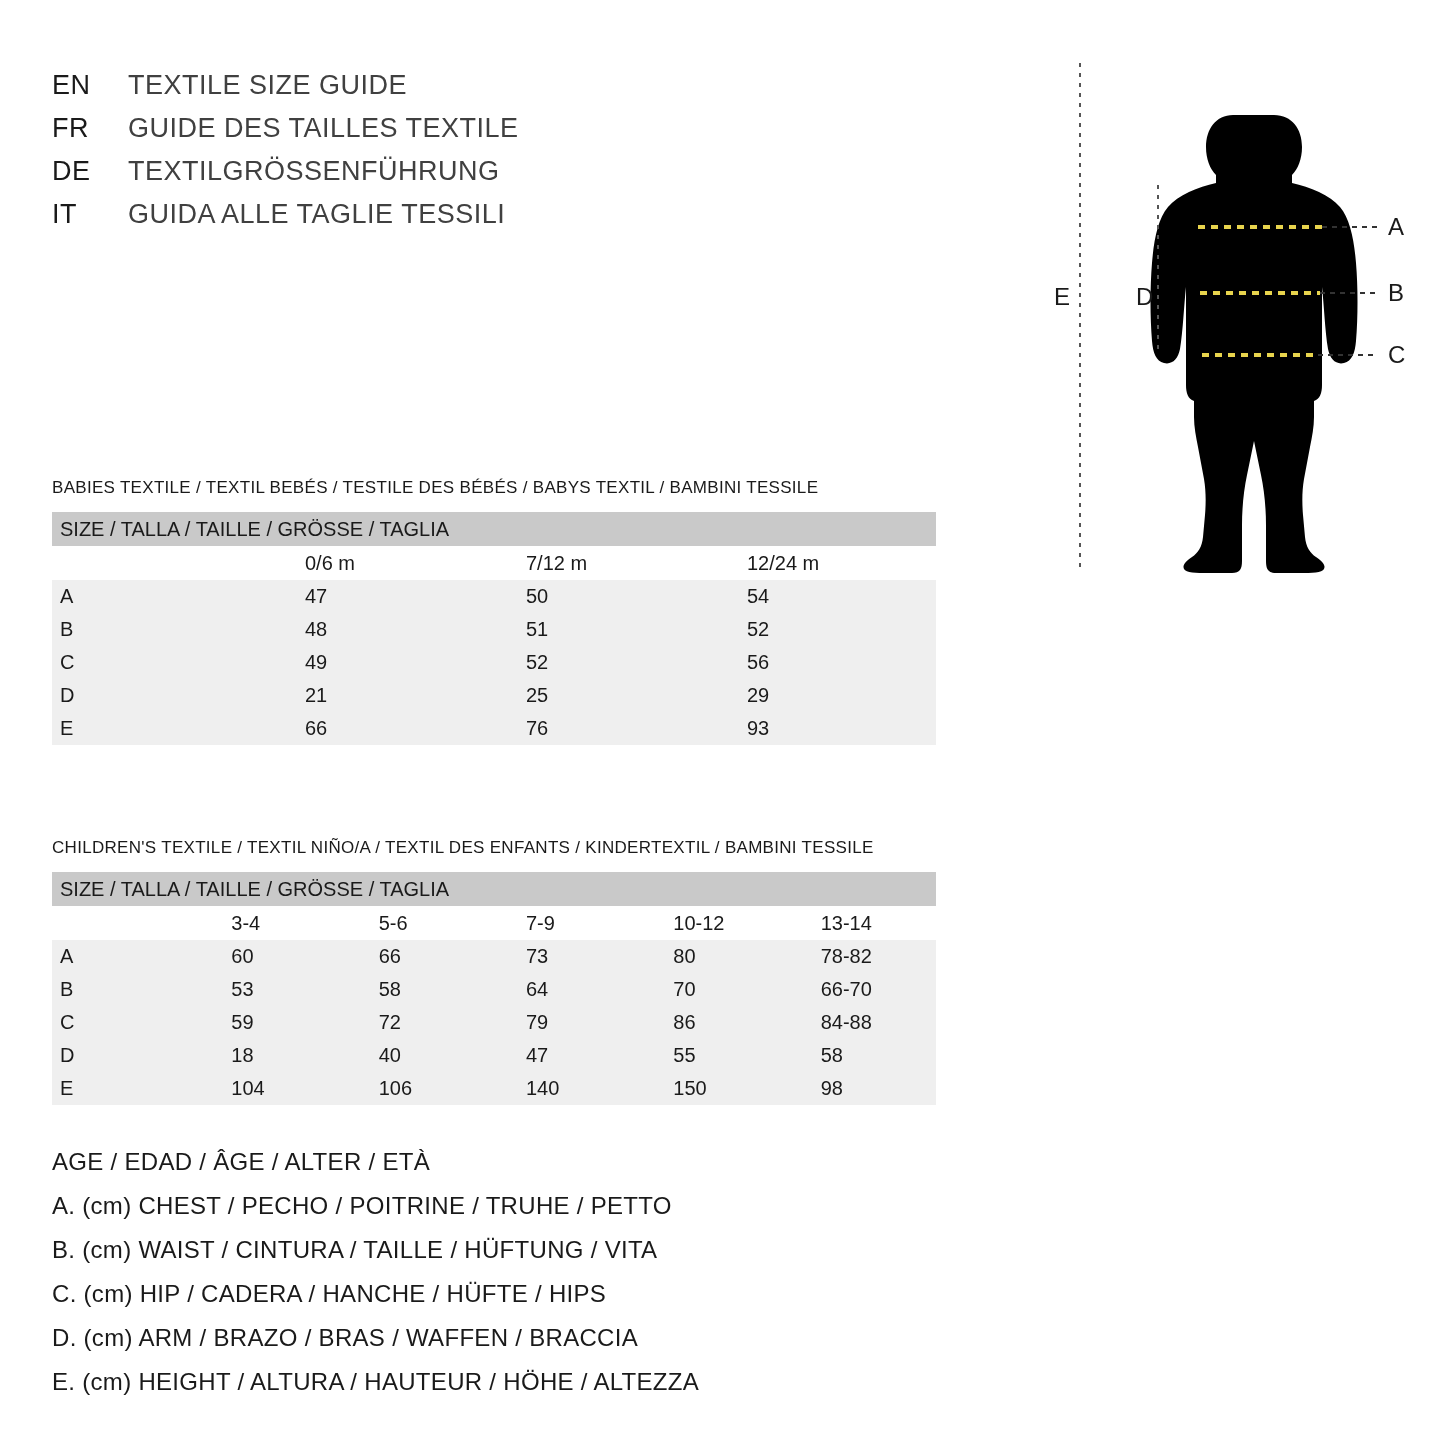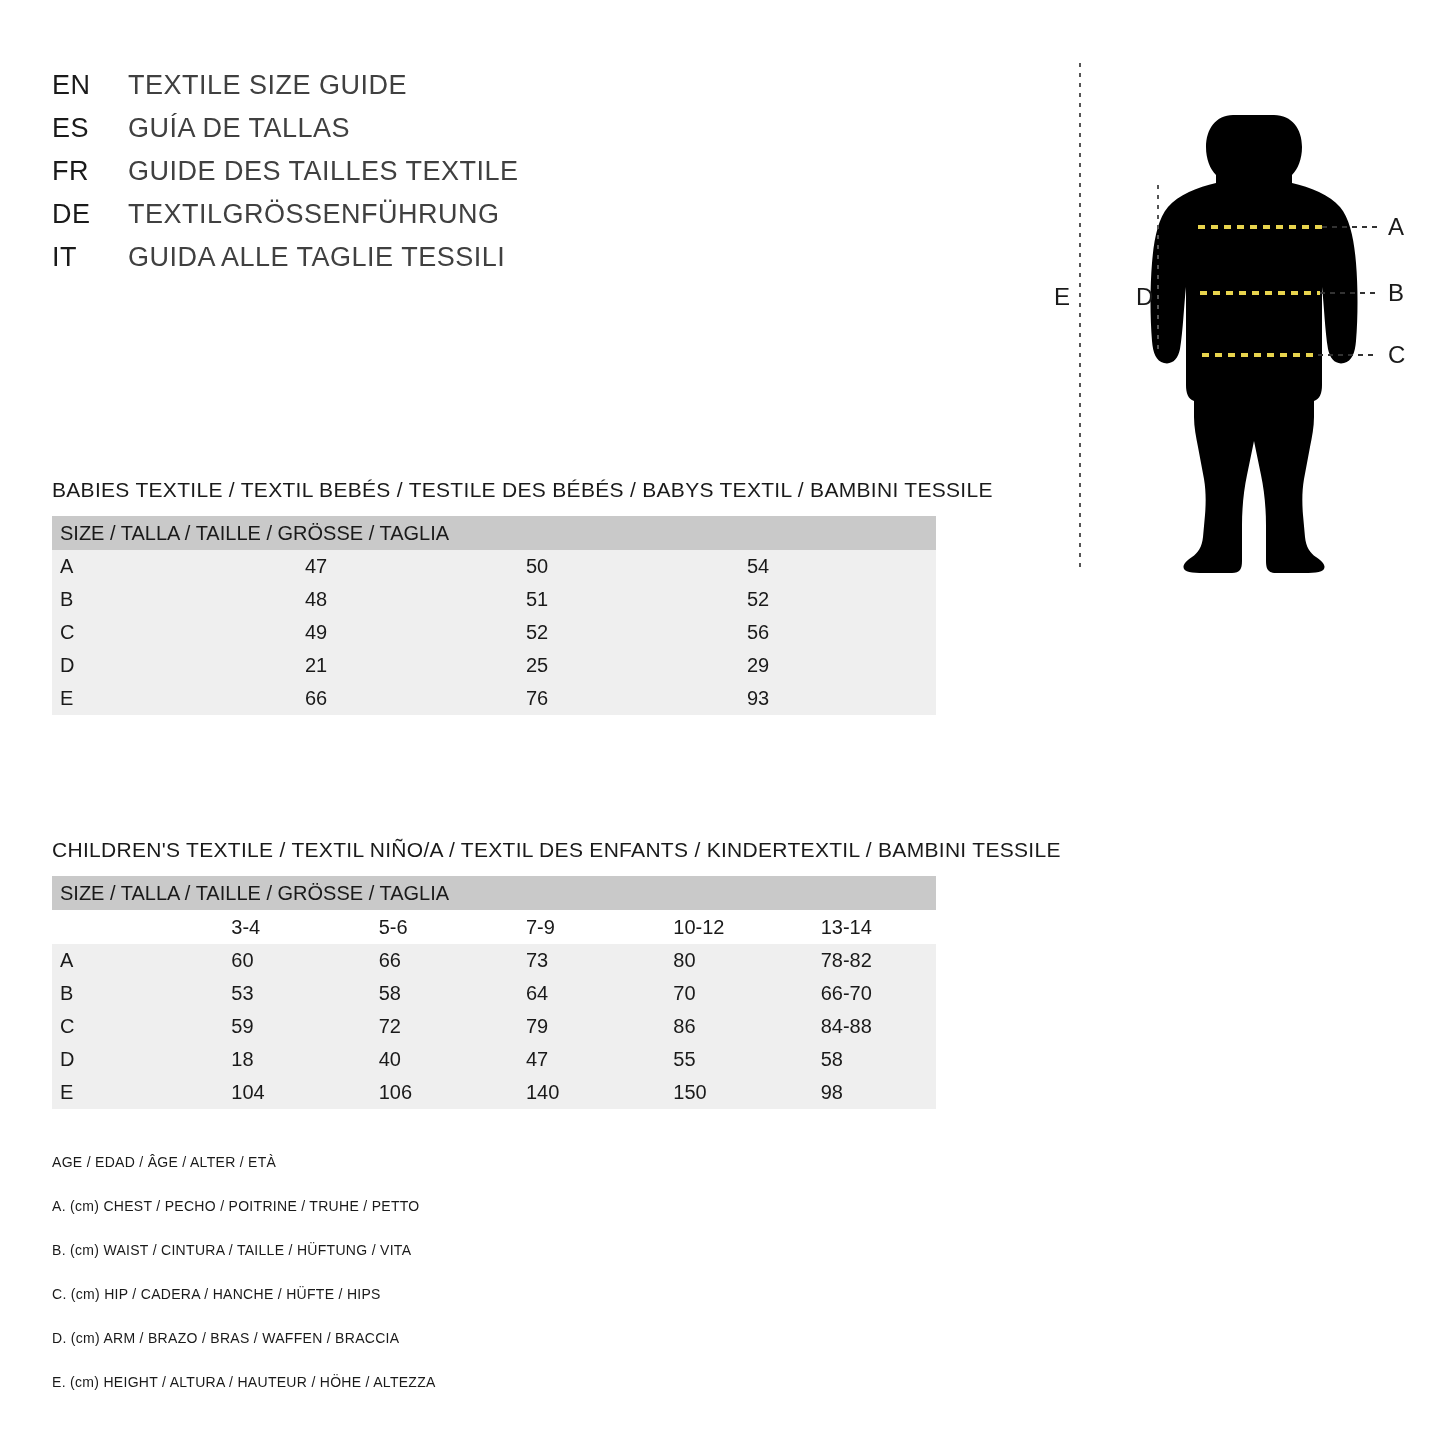--- a/index.html
+++ b/index.html
@@ -49,21 +49,21 @@
     height: 520px;
   }
 
   
   .section {
     position: absolute;
     left: 52px;
     width: 1130px;
   }
   .section-title {
-    font-size: 21px;
+    font-size: 17px;
     letter-spacing: 0.3px;
     color: #1a1a1a;
     margin-bottom: 14px;
     white-space: nowrap;
   }
   table.size-table {
     border-collapse: collapse;
     width: 884px;
     table-layout: fixed;
     border-radius: 31px;
@@ -104,39 +104,35 @@
   .children td.c5 { width: 154px; padding-left: 32px; }
 
   
   #legend-block {
     position: absolute;
     left: 52px;
     top: 1140px;
     width: 800px;
   }
   .legend-line {
-    font-size: 14px;
+    font-size: 24px;
     letter-spacing: 0.3px;
     color: #1a1a1a;
     height: 44px;
     line-height: 44px;
     white-space: nowrap;
   }
 </style>
 </head>
 <body>
 
 <div id="title-block">
   <div class="title-row">
     <span class="title-lang">EN</span>
     <span class="title-text">TEXTILE SIZE GUIDE</span>
-  </div>
-  <div class="title-row">
-    <span class="title-lang">ES</span>
-    <span class="title-text">GUÍA DE TALLAS</span>
   </div>
   <div class="title-row">
     <span class="title-lang">FR</span>
     <span class="title-text">GUIDE DES TAILLES TEXTILE</span>
   </div>
   <div class="title-row">
     <span class="title-lang">DE</span>
     <span class="title-text">TEXTILGRÖSSENFÜHRUNG</span>
   </div>
   <div class="title-row">
@@ -223,20 +219,26 @@
   </svg>
 </div>
 
 <div class="section" id="babies-section" style="top:478px;">
   <div class="section-title">BABIES TEXTILE / TEXTIL BEBÉS / TESTILE DES BÉBÉS / BABYS TEXTIL / BAMBINI TESSILE</div>
   <table class="size-table babies">
     <tbody>
         <tr class="header-row">
       <td colspan="4">SIZE / TALLA / TAILLE / GRÖSSE / TAGLIA</td>
     </tr>
+    <tr class="sub-row">
+      <td class="c0"></td>
+      <td class="c1">0/6 m</td>
+      <td class="c2">7/12 m</td>
+      <td class="c3">12/24 m</td>
+    </tr>
     <tr class="data-row">
       <td class="c0">A</td>
       <td class="c1">47</td>
       <td class="c2">50</td>
       <td class="c3">54</td>
     </tr>
     <tr class="data-row">
       <td class="c0">B</td>
       <td class="c1">48</td>
       <td class="c2">51</td>

